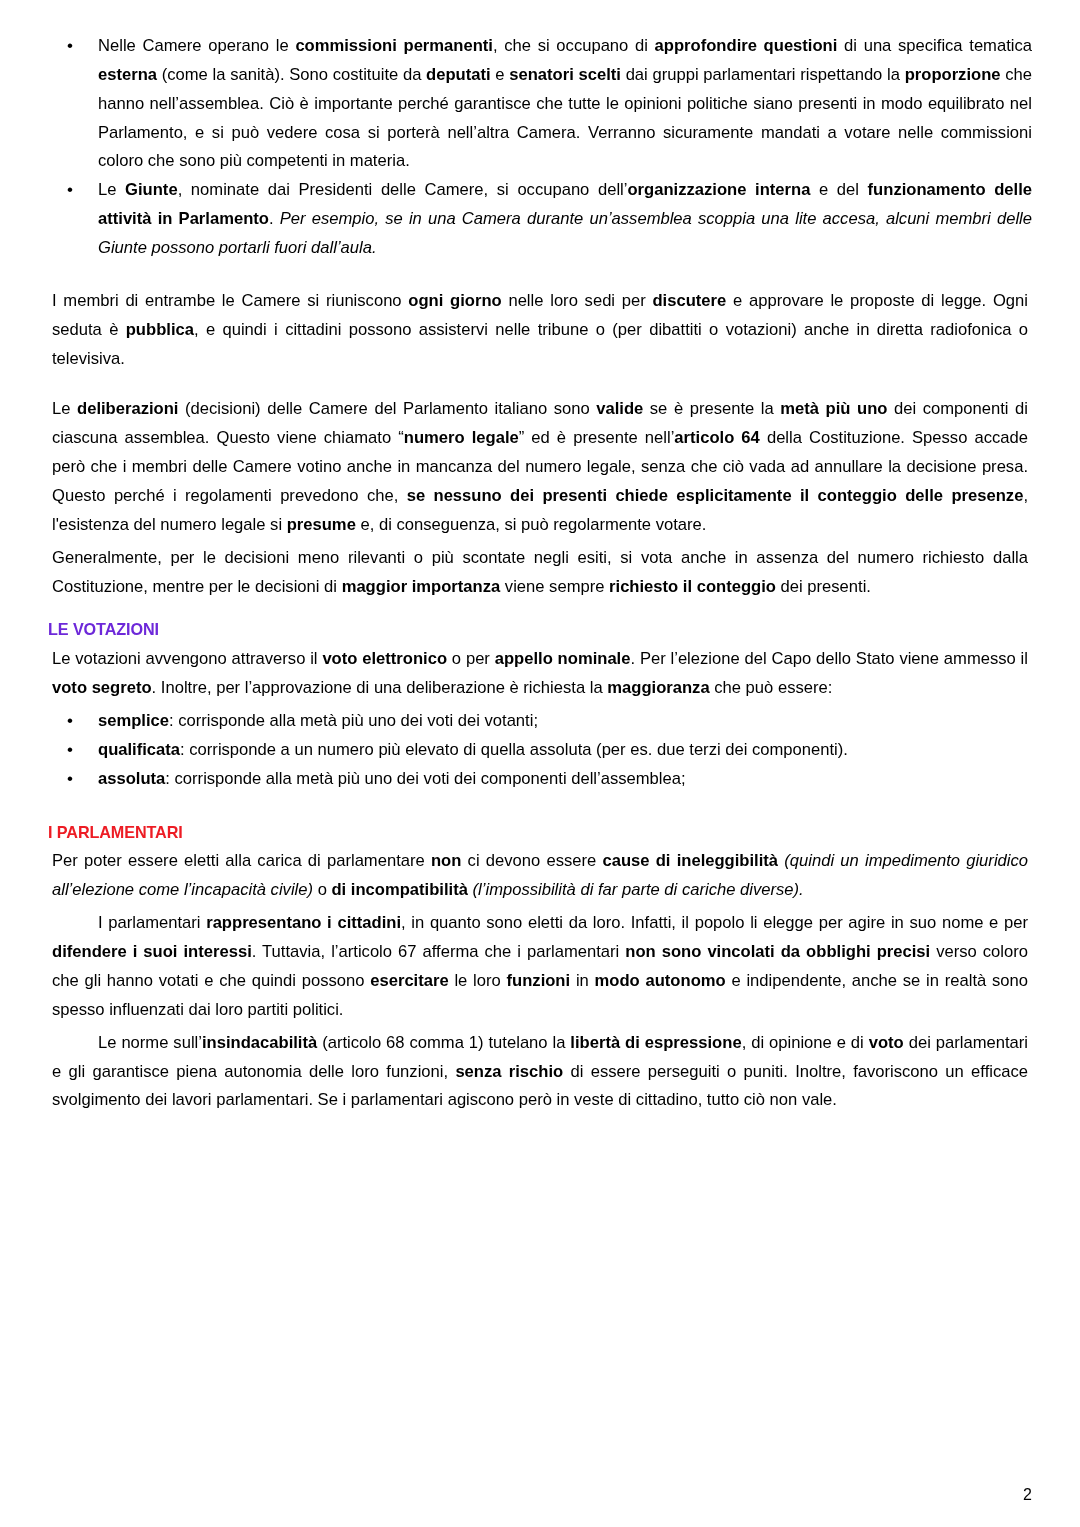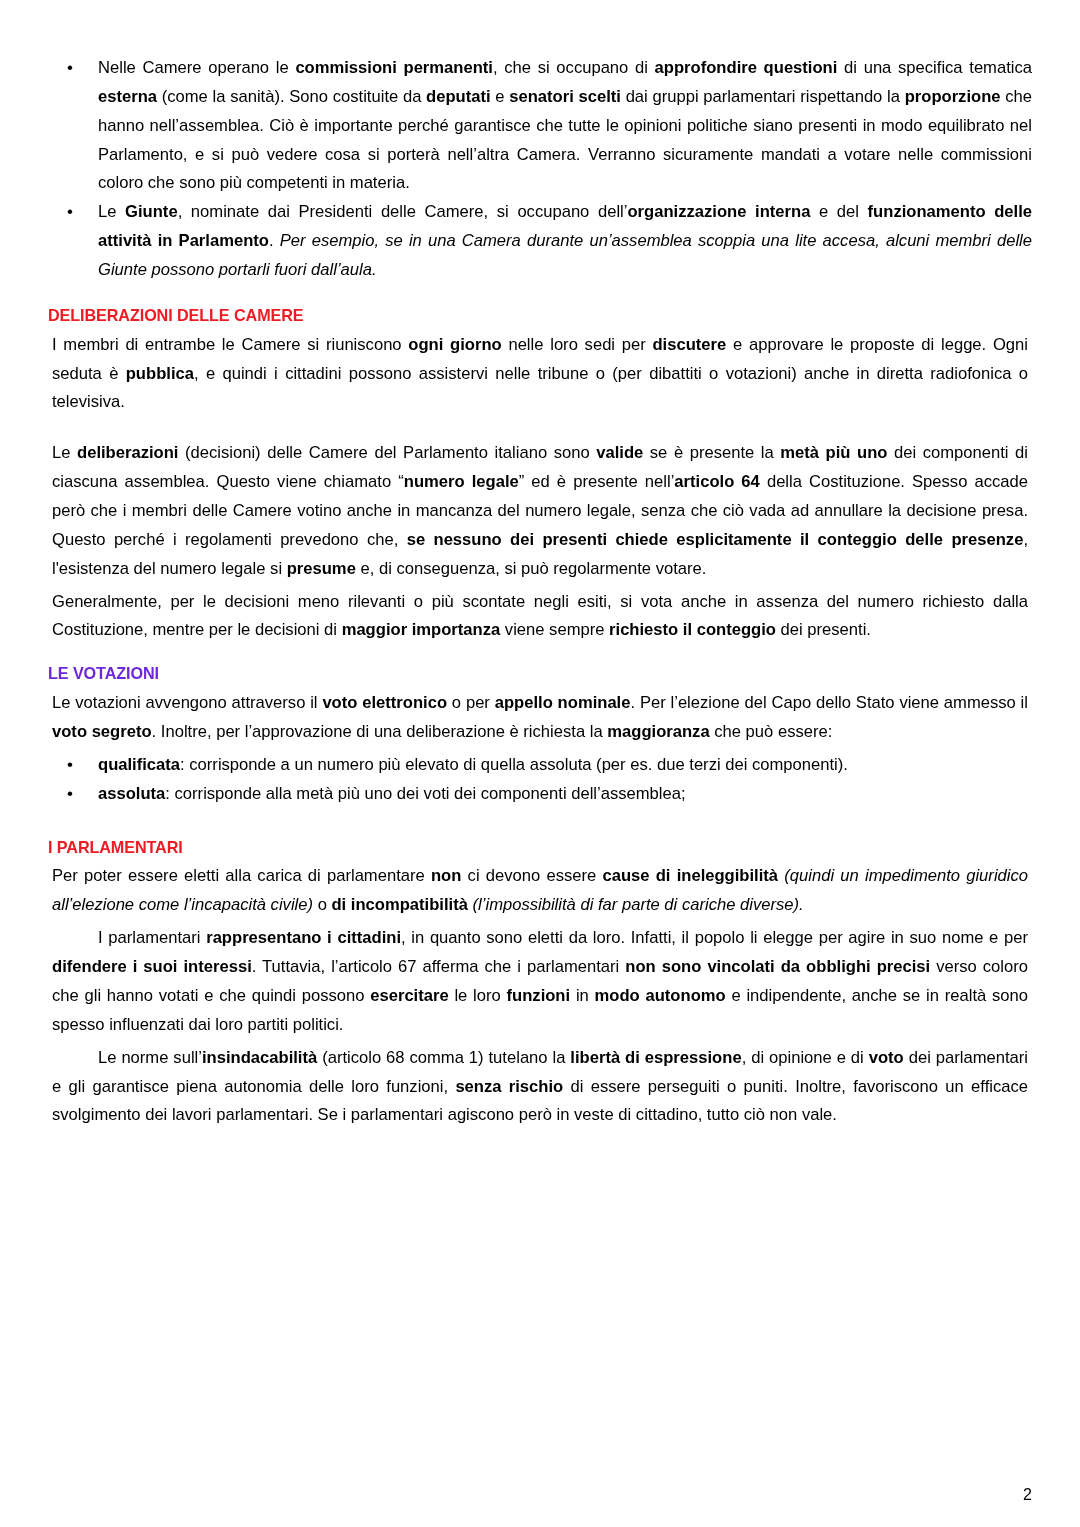--- a/index.html
+++ b/index.html
@@ -12,21 +12,21 @@
     font-family: "Liberation Sans", sans-serif;
     color: #000000;
   }
   .page {
     position: relative;
     width: 1080px;
     height: 1527px;
     margin: 0 auto;
     background: #ffffff;
     box-sizing: border-box;
-    padding: 54px 48px 0 48px;
+    padding: 32px 48px 0 48px;
     overflow: hidden;
   }
   .content {
     width: 984px;
   }
   
   .para {
     font-size: 16.6px;
     line-height: 1.74;
     text-align: justify;
@@ -92,34 +92,34 @@
 <div class="page">
   <div class="content">
 
     <ul class="bullets">
       <li>Nelle Camere operano le <b>commissioni permanenti</b>, che si occupano di <b>approfondire questioni</b> di una specifica tematica <b>esterna</b> (come la sanità). Sono costituite da <b>deputati</b> e <b>senatori scelti</b> dai gruppi parlamentari rispettando la <b>proporzione</b> che hanno nell’assemblea. Ciò è importante perché garantisce che tutte le opinioni politiche siano presenti in modo equilibrato nel Parlamento, e si può vedere cosa si porterà nell’altra Camera. Verranno sicuramente mandati a votare nelle commissioni coloro che sono più competenti in materia.</li>
       <li>Le <b>Giunte</b>, nominate dai Presidenti delle Camere, si occupano dell’<b>organizzazione interna</b> e del <b>funzionamento delle attività in Parlamento</b>. <i>Per esempio, se in una Camera durante un’assemblea scoppia una lite accesa, alcuni membri delle Giunte possono portarli fuori dall’aula.</i></li>
     </ul>
 
     <div class="gap-lg"></div>
 
-    <h2 class="heading" style="color: rgb(237, 28, 36);">DELIBERAZIONI DELLE CAMERE</h2>
     <p class="para">I membri di entrambe le Camere si riuniscono <b>ogni giorno</b> nelle loro sedi per <b>discutere</b> e approvare le proposte di legge. Ogni seduta è <b>pubblica</b>, e quindi i cittadini possono assistervi nelle tribune o (per dibattiti o votazioni) anche in diretta radiofonica o televisiva.</p>
 
     <div class="gap-md"></div>
 
     <p class="para">Le <b>deliberazioni</b> (decisioni) delle Camere del Parlamento italiano sono <b>valide</b> se è presente la <b>metà più uno</b> dei componenti di ciascuna assemblea. Questo viene chiamato “<b>numero legale</b>” ed è presente nell’<b>articolo 64</b> della Costituzione. Spesso accade però che i membri delle Camere votino anche in mancanza del numero legale, senza che ciò vada ad annullare la decisione presa. Questo perché i regolamenti prevedono che, <b>se nessuno dei presenti chiede esplicitamente il conteggio delle presenze</b>, l'esistenza del numero legale si <b>presume</b> e, di conseguenza, si può regolarmente votare.</p>
     <p class="para">Generalmente, per le decisioni meno rilevanti o più scontate negli esiti, si vota anche in assenza del numero richiesto dalla Costituzione, mentre per le decisioni di <b>maggior importanza</b> viene sempre <b>richiesto il conteggio</b> dei presenti.</p>
 
     <div class="gap-md"></div>
 
     <h2 class="heading" style="color: #6d28d9;">LE VOTAZIONI</h2>
     <p class="para">Le votazioni avvengono attraverso il <b>voto elettronico</b> o per <b>appello nominale</b>. Per l’elezione del Capo dello Stato viene ammesso il <b>voto segreto</b>. Inoltre, per l’approvazione di una deliberazione è richiesta la <b>maggioranza</b> che può essere:</p>
 
     <ul class="bullets tight">
+      <li class="lastline"><b>semplice</b>: corrisponde alla metà più uno dei voti dei votanti;</li>
       <li class="lastline"><b>qualificata</b>: corrisponde a un numero più elevato di quella assoluta (per es. due terzi dei componenti).</li>
       <li class="lastline"><b>assoluta</b>: corrisponde alla metà più uno dei voti dei componenti dell’assemblea;</li>
     </ul>
 
     <div class="gap-md"></div>
 
 
     <div class="gap-md"></div>
 
     <h2 class="heading" style="color: rgb(237, 28, 36);">I PARLAMENTARI</h2>

